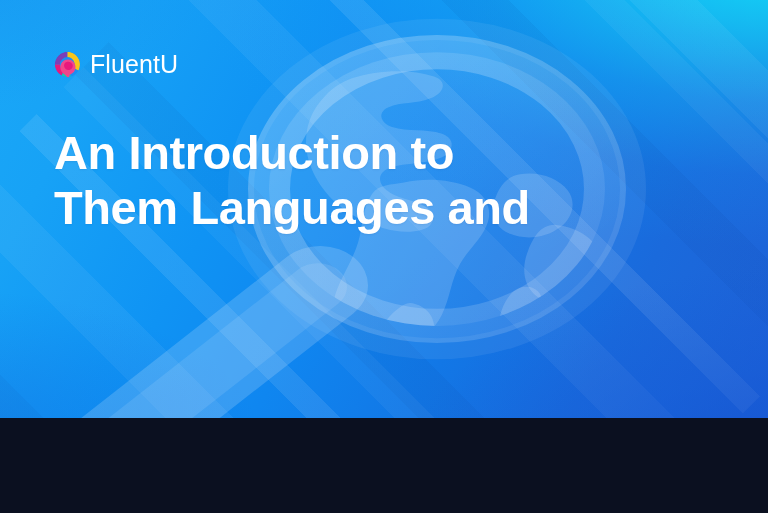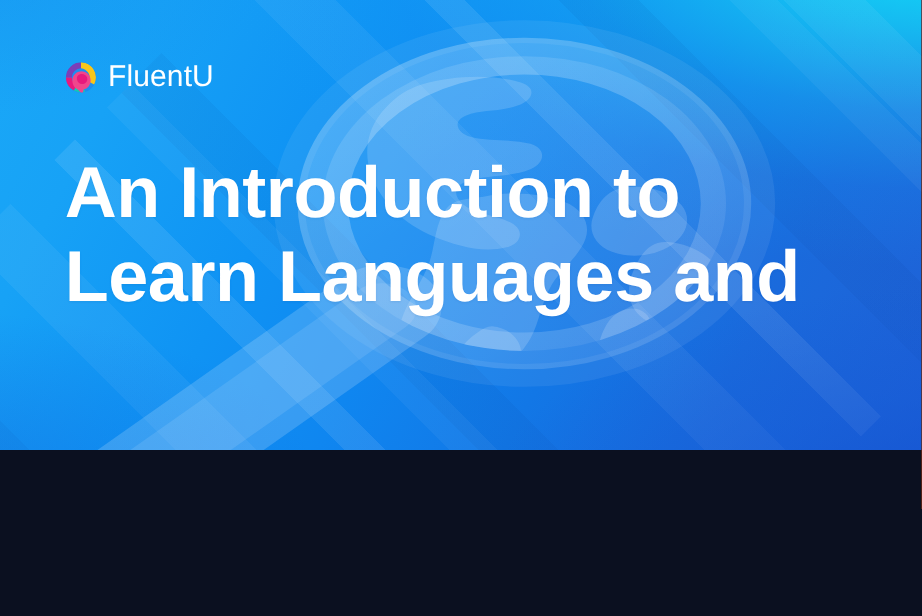--- a/index.html
+++ b/index.html
@@ -6,24 +6,24 @@
   html, body {
     margin: 0;
     padding: 0;
     background: #0b1020;
   }
   * { box-sizing: border-box; }
 
   .hero {
     position: relative;
     width: 768px;
-    height: 375px;
+    height: 418px;
     overflow: hidden;
     font-family: "Liberation Sans", "DejaVu Sans", sans-serif;
-    background: #c2410c;
+    background: #4c1d95;
     isolation: isolate;
   }
 
   
   .bg-base {
     position: absolute;
     inset: 0;
     background:
       linear-gradient(118deg,
         #1aa8f7 0%,
@@ -144,21 +144,21 @@
     font-weight: 400;
     letter-spacing: 0.1px;
     line-height: 1;
     white-space: nowrap;
   }
 
   .headline {
     margin: 0;
     padding-top: 44px;
     color: #ffffff;
-    font-size: 60px;
+    font-size: 47px;
     font-weight: 700;
     line-height: 1.165;
     letter-spacing: -0.4px;
     max-width: 640px;
     text-shadow: 0 1px 2px rgba(10, 60, 140, 0.10);
   }
   .headline .ln { display: block; white-space: nowrap; }
 </style>
 </head>
 <body>
@@ -252,17 +252,17 @@
             <path d="M30 26 c6 -2 12 1 14 6 c2 6 -2 12 -8 13 c-6 1 -11 -3 -12 -9
                      c-1 -5 2 -9 6 -10 z" fill="#E8197D"></path>
           </g>
         </svg>
       </span>
       <span class="brand-name">FluentU</span>
     </div>
 
     <h1 class="headline">
       <span class="ln">An Introduction to</span>
-      <span class="ln">Learn Languages and</span>
+      <span class="ln">Them Languages and</span>
     </h1>
 
   </div>
 </div>
 
 </body></html>

